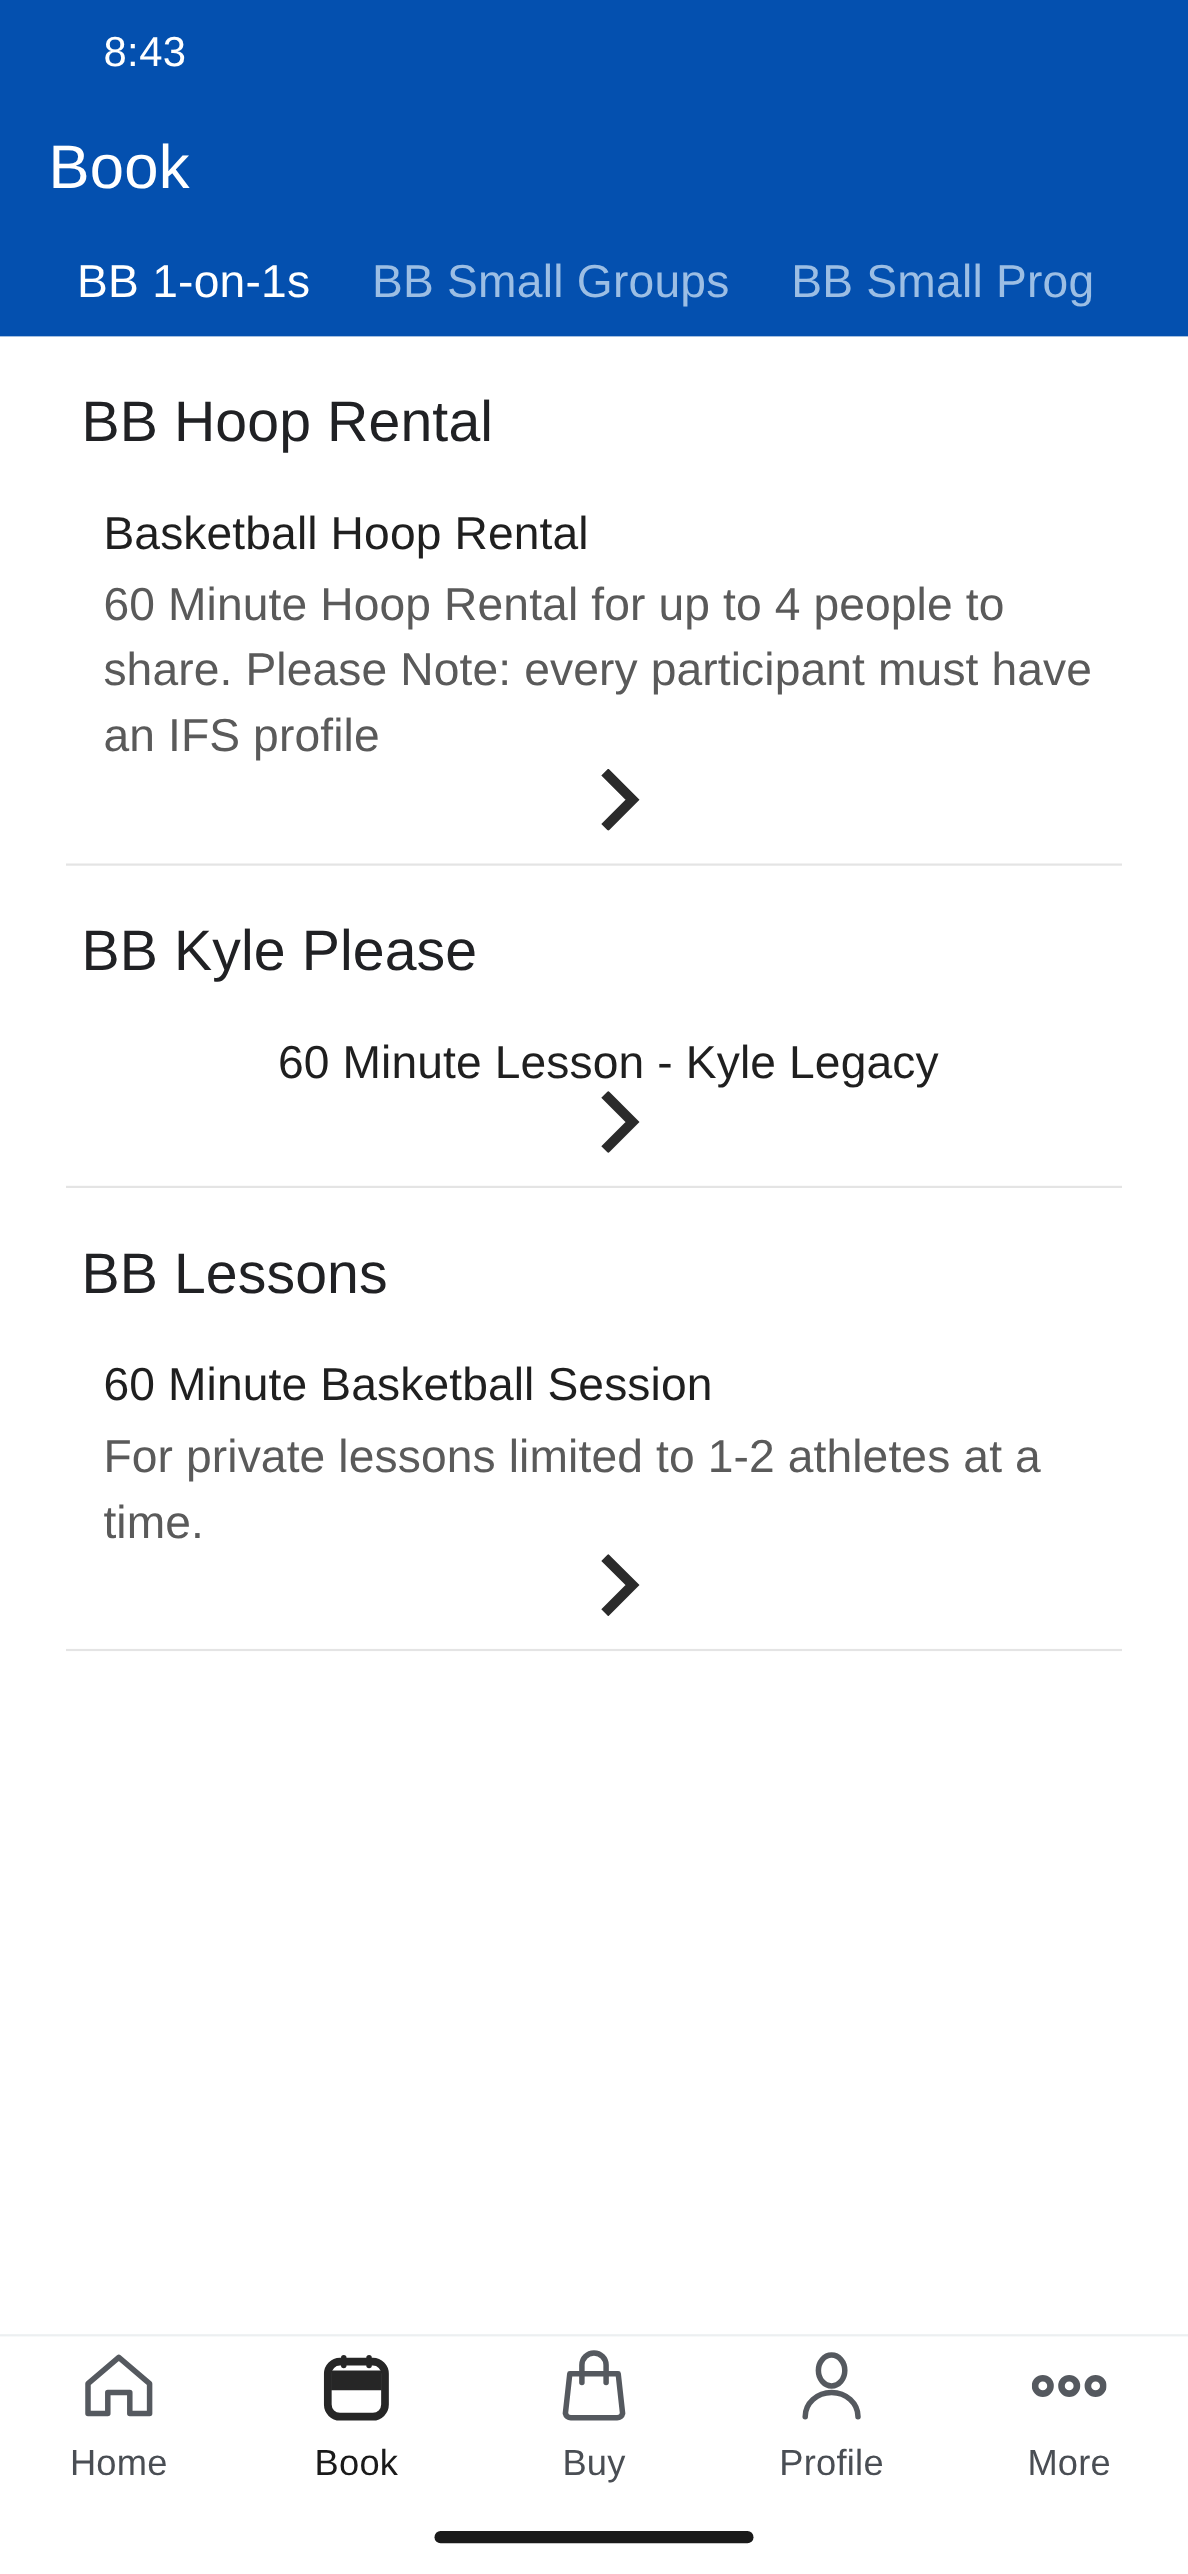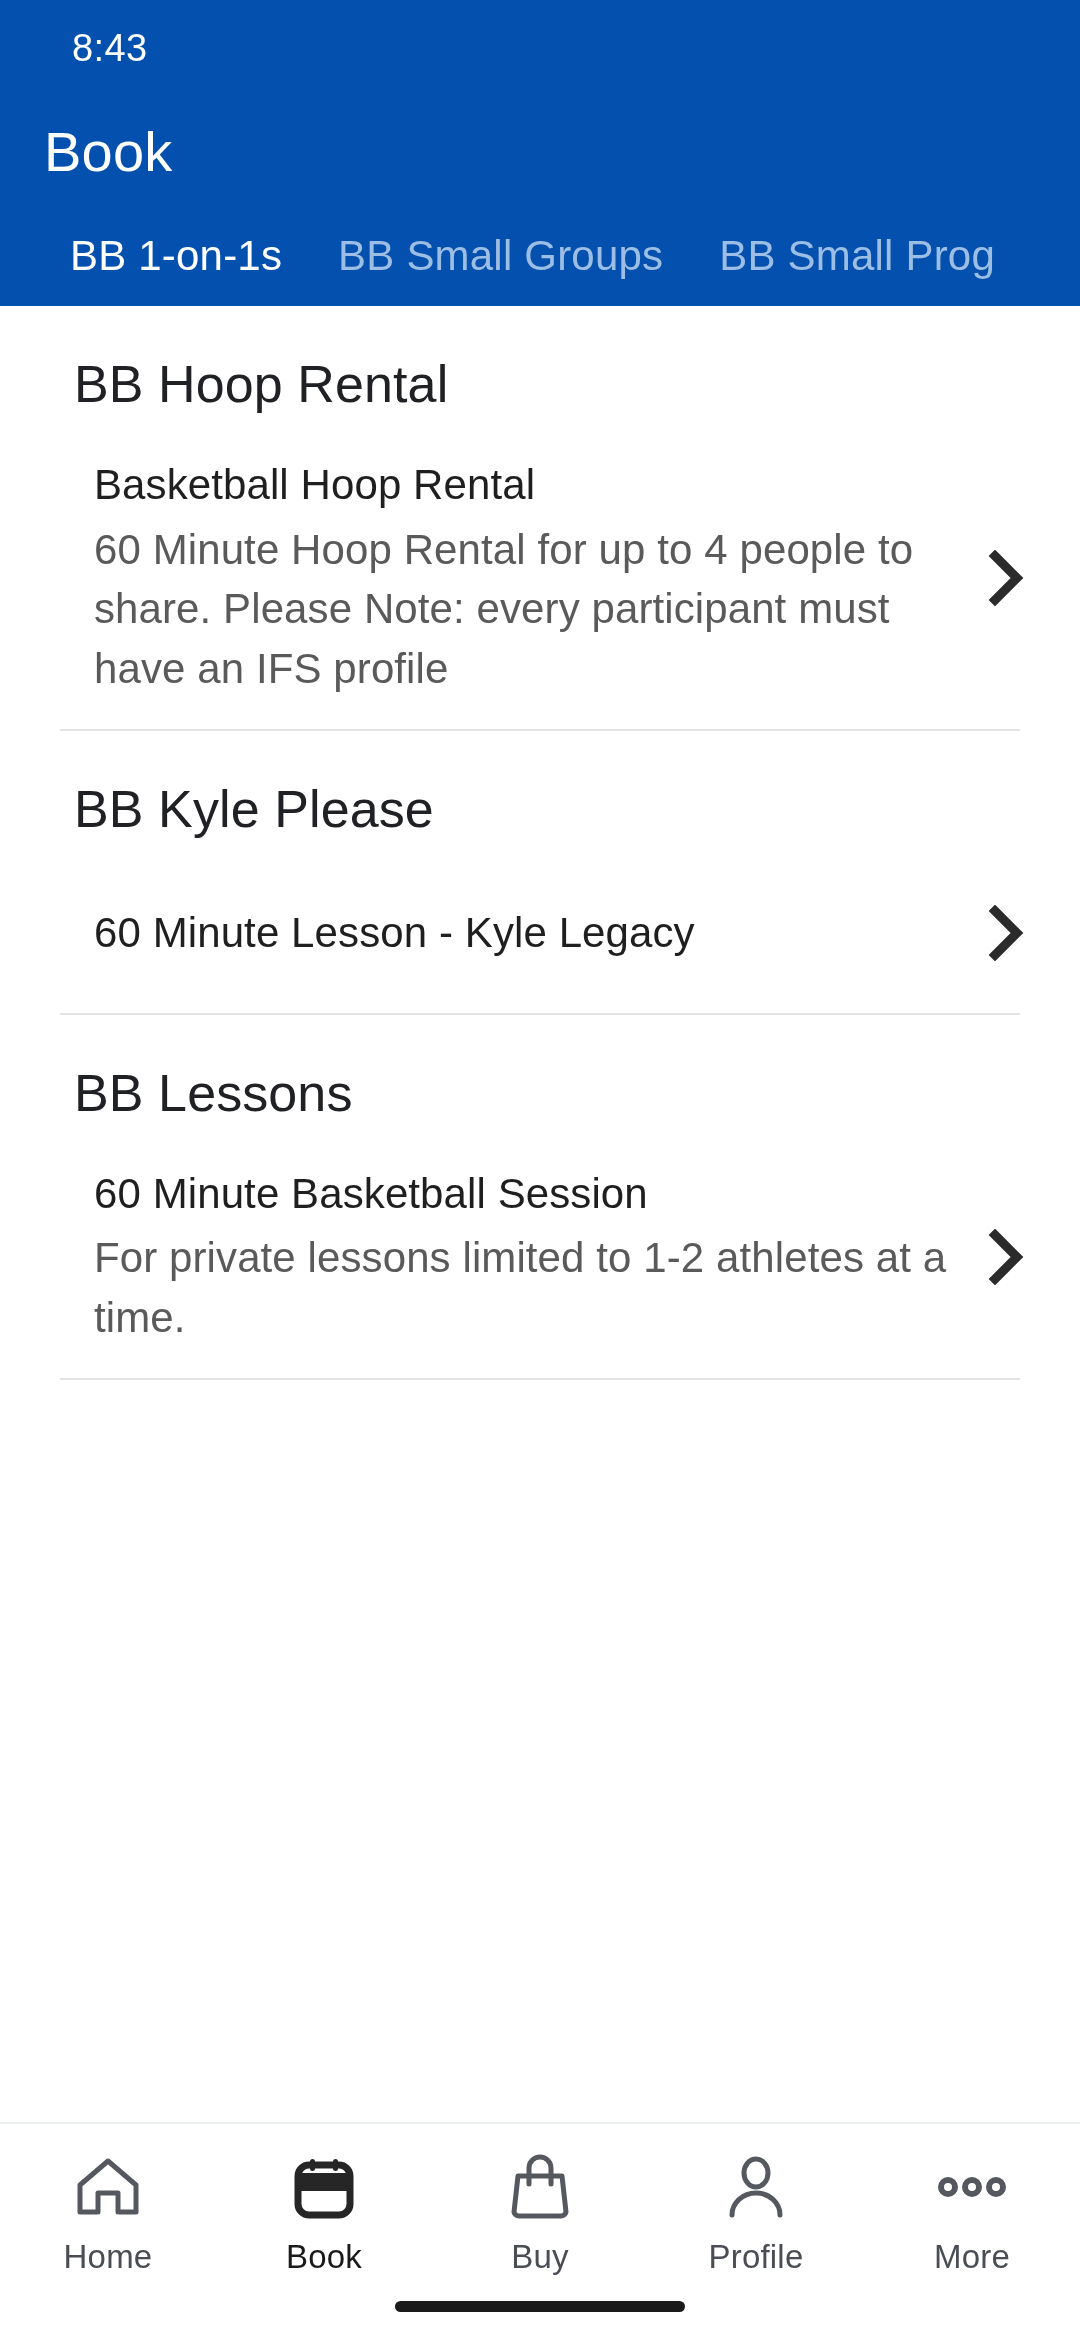--- a/index.html
+++ b/index.html
@@ -9,21 +9,21 @@
     font-family:"Liberation Sans", sans-serif;
     -webkit-font-smoothing:antialiased;
     overflow:hidden;
   }
   .phone { position:relative; width:1080px; height:2340px; background:#ffffff; display:flex; flex-direction:column; }
 
   
   .header { background:#0450AF; width:100%; flex:0 0 auto; }
   .statusbar {
     height:96px; display:flex; align-items:center;
-    padding-left:72px; color:#ffffff;
+    padding-left:94px; color:#ffffff;
   }
   .statusbar .clock { font-size:38px; letter-spacing:0.4px; }
 
   .titlebar { height:110px; display:flex; align-items:center; padding-left:44px; }
   .titlebar .title { color:#ffffff; font-size:56px; font-weight:400; letter-spacing:0.2px; }
 
   .tabbar {
     height:100px; display:flex; align-items:center;
     padding-left:42px; white-space:nowrap; overflow:hidden;
   }
@@ -38,36 +38,37 @@
 
   .section-title {
     font-size:52px; color:#202124; font-weight:400;
     padding:48px 0 34px 74px; letter-spacing:0.1px;
   }
 
   .list-row {
     display:flex; align-items:center;
     padding:10px 44px 10px 94px;
     min-height:120px;
+    flex-direction:column;
   }
   .row-text { flex:1 1 auto; padding-right:24px; }
   .row-title { font-size:42px; color:#1f1f1f; line-height:1.28; letter-spacing:0.1px; }
   .row-desc  { font-size:42px; color:#5a5a5a; line-height:1.42; margin-top:8px; letter-spacing:0.1px; }
 
   .chevron { flex:0 0 auto; width:58px; display:flex; align-items:center; justify-content:center; }
   .chevron svg { display:block; }
 
   .divider { height:2px; background:#e4e4e4; margin:20px 60px 0 60px; }
 
   
   .bottomnav {
     flex:0 0 auto; height:218px; background:#ffffff;
     border-top:2px solid #eceff1;
     display:flex; align-items:flex-start; justify-content:space-around;
-    padding-top:26px;
+    padding-top:8px;
   }
   .navitem {
     width:216px; display:flex; flex-direction:column;
     align-items:center; gap:14px;
   }
   .navicon { height:74px; display:flex; align-items:center; justify-content:center; }
   .navlabel { font-size:33px; color:#4a4e54; letter-spacing:0.2px; }
   .navitem.active .navlabel { color:#1a1a1a; }
 
   .homeindicator {

